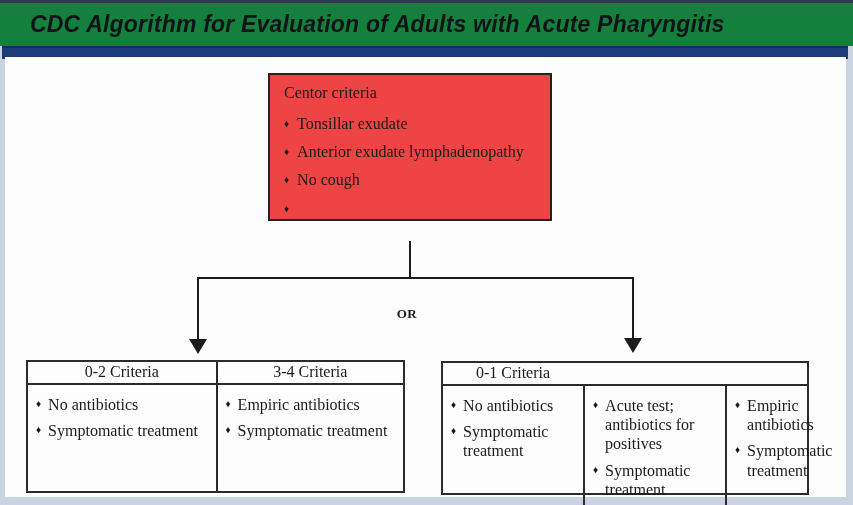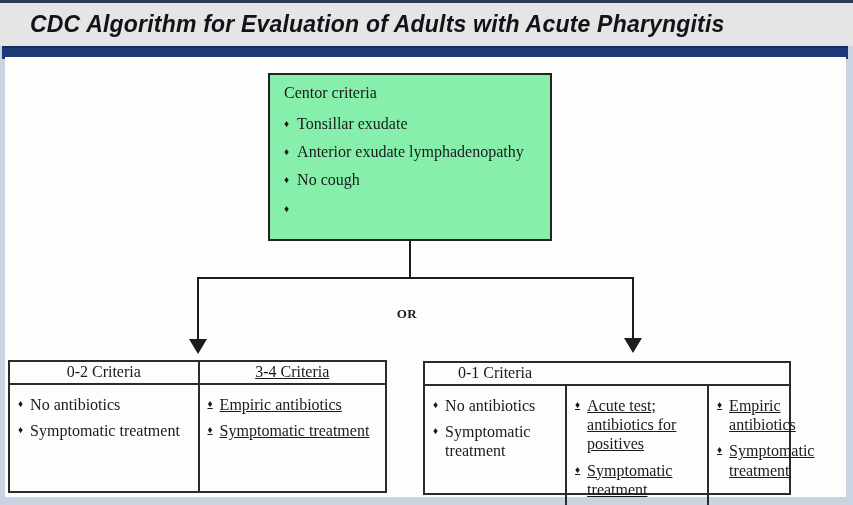--- a/index.html
+++ b/index.html
@@ -12,21 +12,21 @@
     overflow: hidden;
     font-family: "Liberation Serif", serif;
     color: #1a1a1a;
   }
   .top-edge {
     position: absolute; top: 0; left: 0; right: 0; height: 3px;
     background: #2c3a55;
   }
   .title-band {
     position: absolute; top: 3px; left: 0; right: 0; height: 43px;
-    background: #e5e5e5;
+    background: #15803d;
     display: flex; align-items: center;
   }
   .title {
     margin: 0 0 0 30px;
     font-family: "Liberation Sans", sans-serif;
     font-style: italic;
     font-weight: bold;
     font-size: 23px;
     letter-spacing: 0.2px;
     color: #101318;
@@ -36,24 +36,24 @@
     background: #1c3a78;
     border-top: 2px solid #142c5e;
   }
   .content {
     position: absolute; top: 57px; left: 5px; right: 7px; bottom: 8px;
     background: #fdfdfd;
   }
   
   .centor-box {
     position: absolute; left: 263px; top: 16px;
-    width: 284px; height: 168px;
+    width: 284px; height: 148px;
     border: 2px solid #222222;
     box-sizing: border-box;
-    background: #86efac;
+    background: #ef4444;
     padding: 9px 12px 0 14px;
   }
   .box-heading {
     font-size: 16px;
     margin-bottom: 12px;
   }
   .bullet-line {
     display: flex;
     align-items: flex-start;
     margin-bottom: 9px;
@@ -89,40 +89,41 @@
     letter-spacing: 0.5px;
   }
   
   .otable {
     position: absolute;
     border: 2px solid #2b2b2b;
     box-sizing: border-box;
     background: #fdfdfd;
     display: flex;
     flex-direction: column;
+    margin-left: 18px;
   }
   .table-left  { left: 3px;  top: 303px; width: 379px; height: 133px; }
   .table-right { left: 418px; top: 304px; width: 368px; height: 134px; }
   .thead {
     display: grid;
     border-bottom: 2px solid #2b2b2b;
     flex: 0 0 auto;
   }
   .tbody {
     display: grid;
     flex: 1 1 auto;
   }
   .cols-2 { grid-template-columns: 1fr 1fr; }
   .cols-3 { grid-template-columns: 140px 142px 1fr; }
   .th {
     text-align: center;
     font-size: 16px;
     padding: 1px 0 2px 0;
   }
-  .th + .th, .td + .td { border-left: 2px solid #2b2b2b; text-decoration: underline; }
+  .th + .th, .td + .td { border-left: 2px solid #2b2b2b; }
   .td {
     padding: 10px 8px 0 8px;
     box-sizing: border-box;
   }
   .td .bullet-line { margin-bottom: 7px; font-size: 16px; }
   .td .bullet-glyph { margin-top: 4px; margin-right: 7px; }
 </style>
 </head>
 <body>
 

